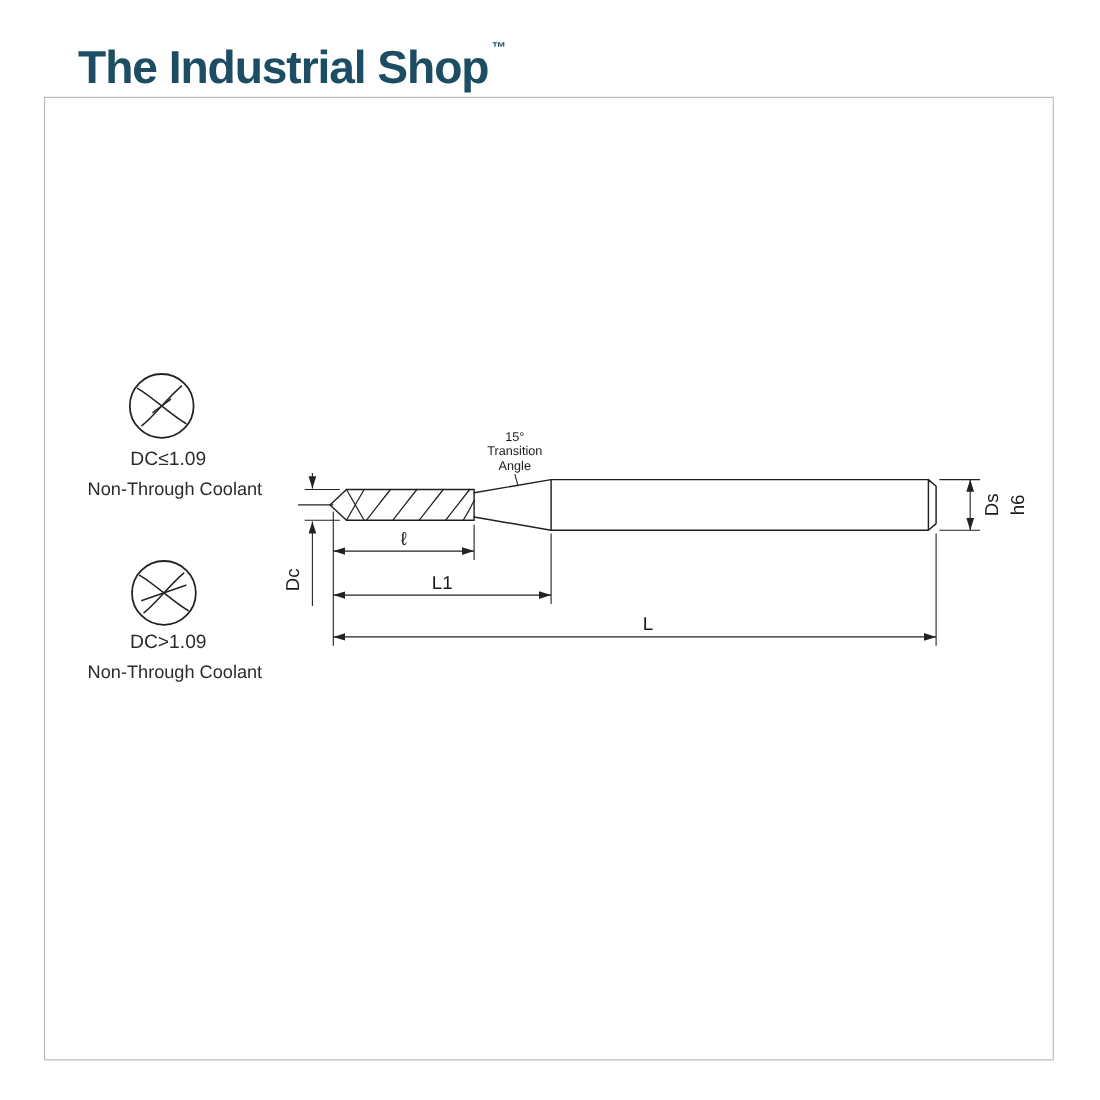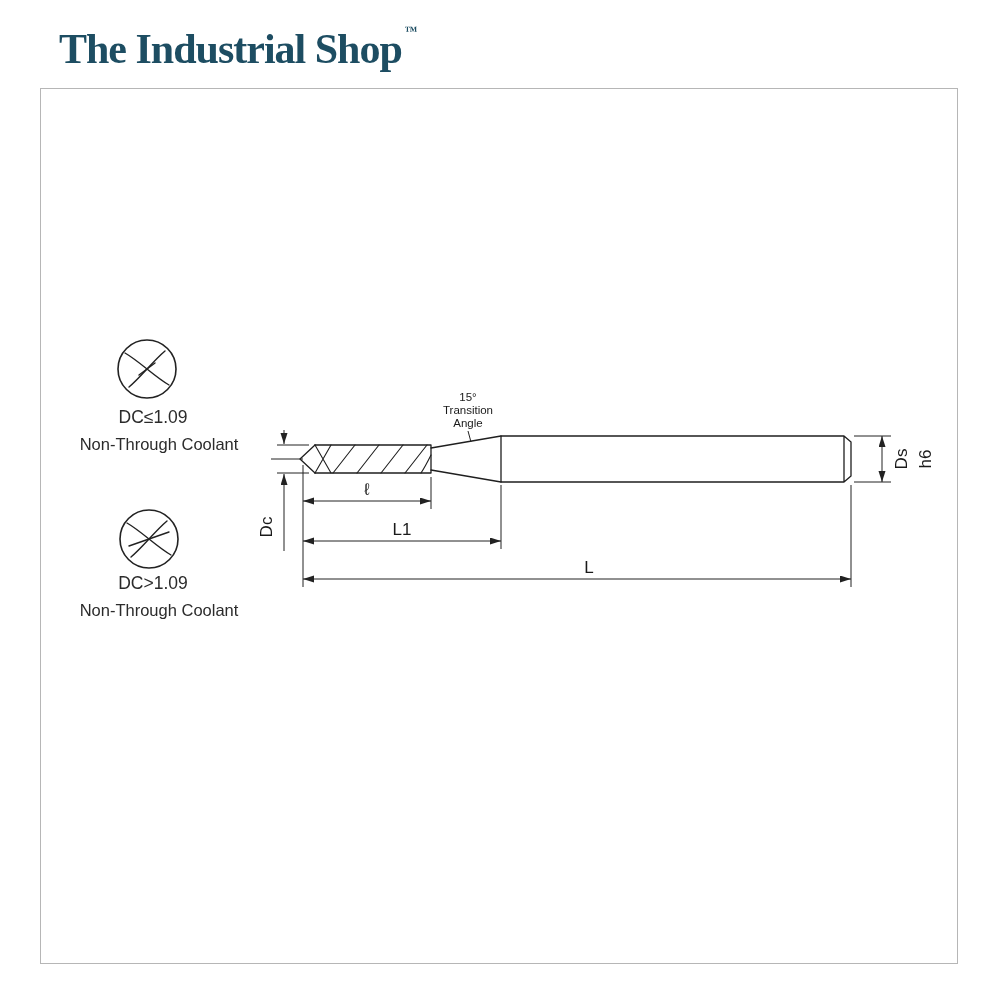--- a/index.html
+++ b/index.html
@@ -16,27 +16,27 @@
     overflow: hidden;
   }
   .brand-header {
     position: absolute;
     left: 55px;
     top: 22px;
     display: flex;
     align-items: flex-start;
   }
   .brand-logo {
-    margin: 4px;
+    margin: 16px;
     font-size: 42px;
     font-weight: 700;
     letter-spacing: -1px;
     color: #1d4d62;
     line-height: 1.1;
-    font-family: Liberation Serif, serif;
+    font-family: Liberation Sans, sans-serif;
   }
   .brand-logo sup {
     font-size: 13px;
     font-weight: 700;
     color: #1d4d62;
     vertical-align: top;
     position: relative;
     top: -2px;
     margin-left: 3px;
   }

